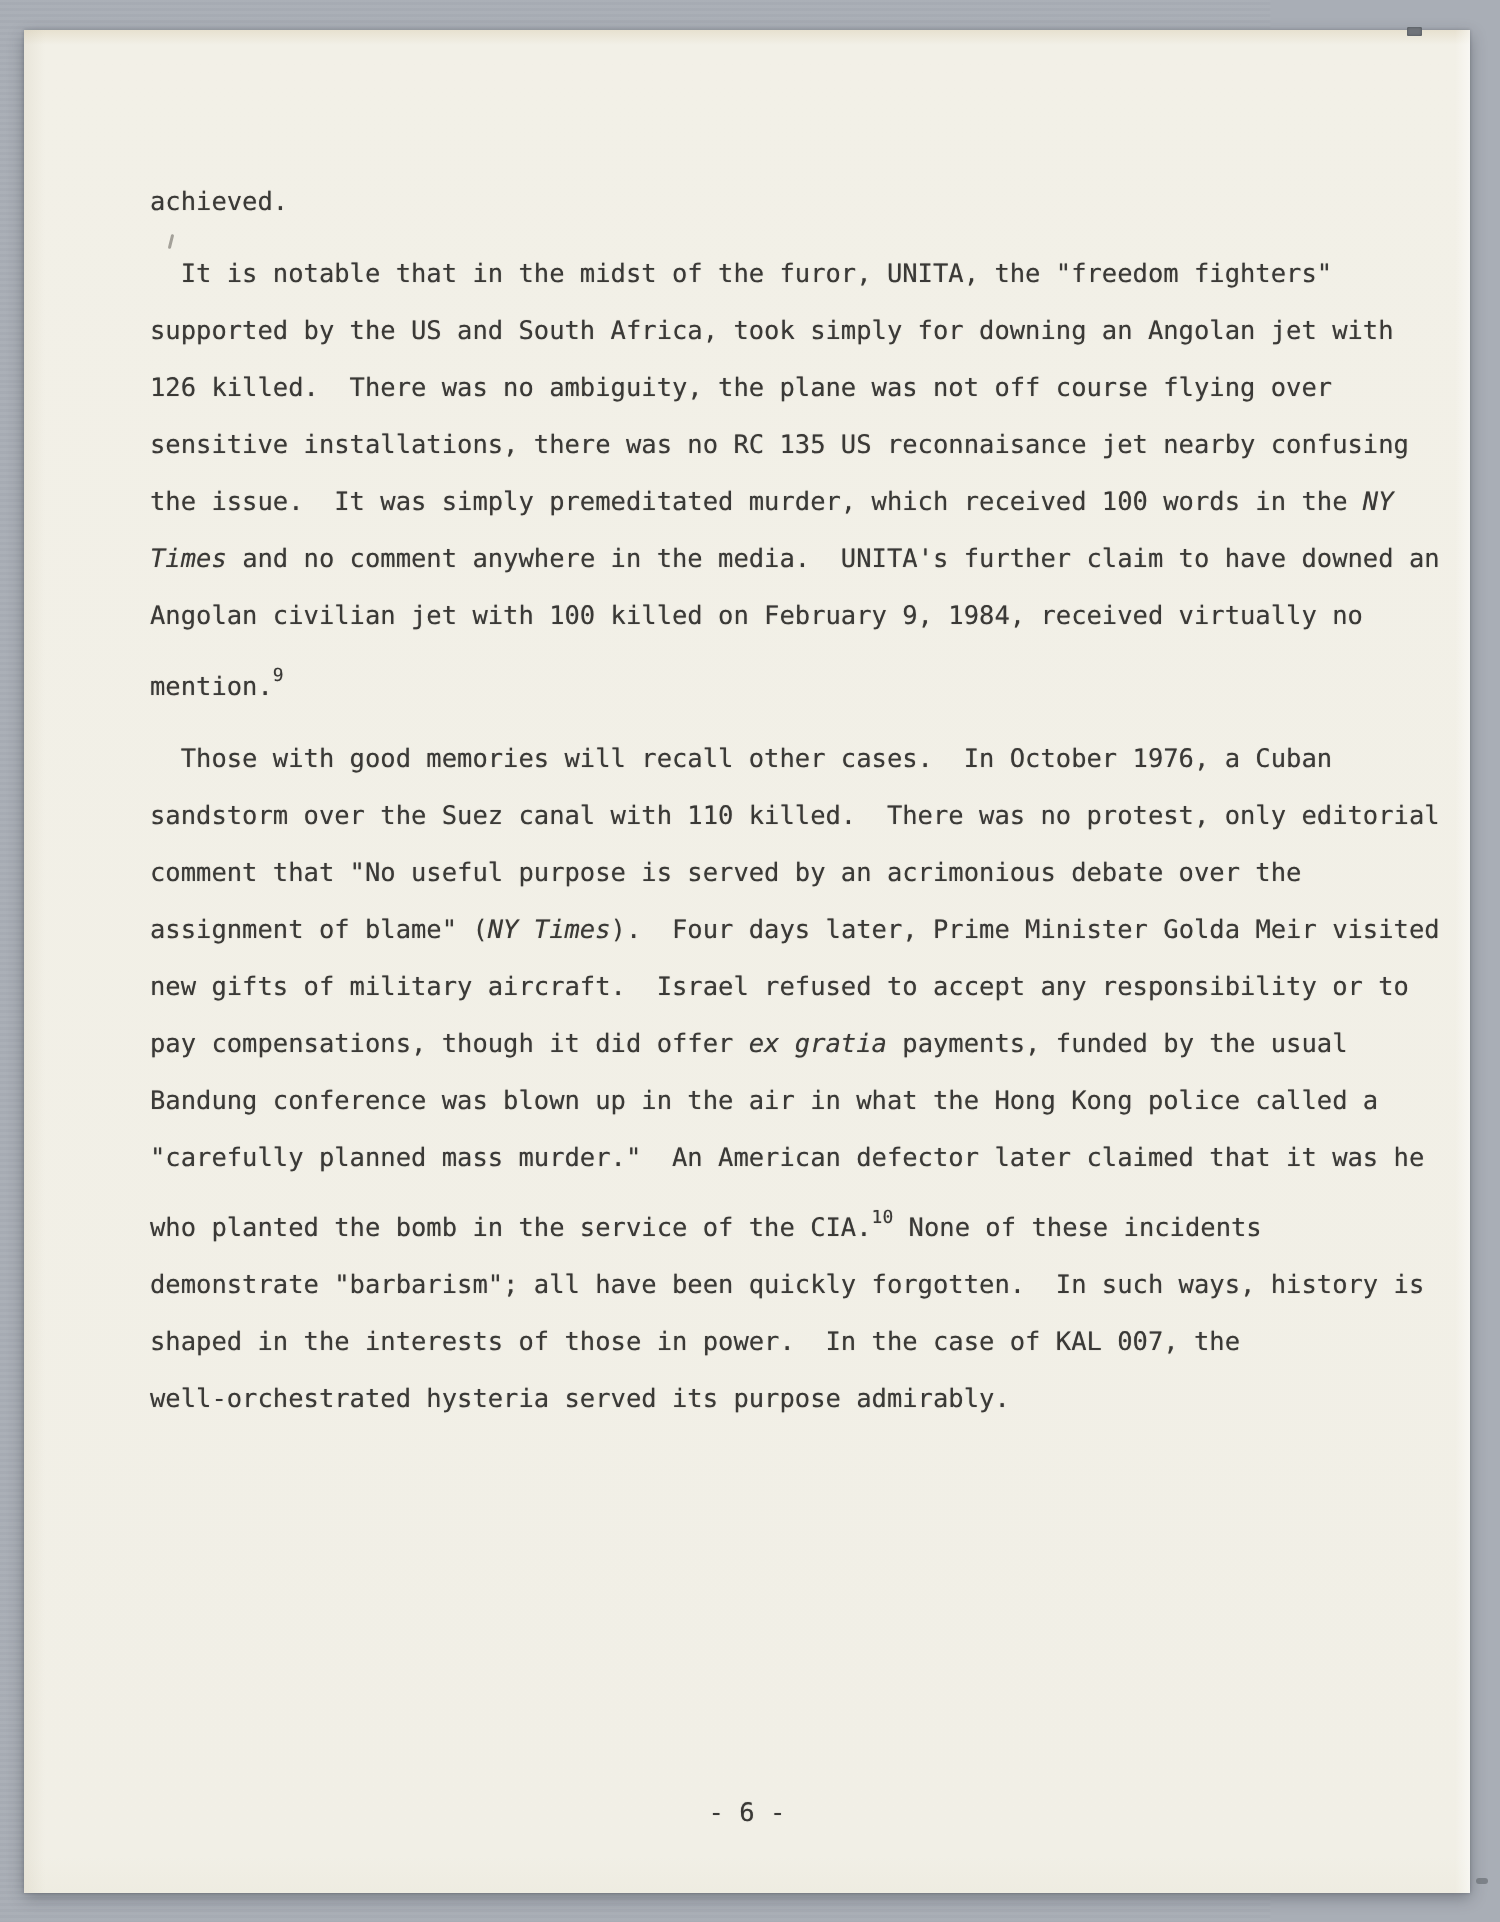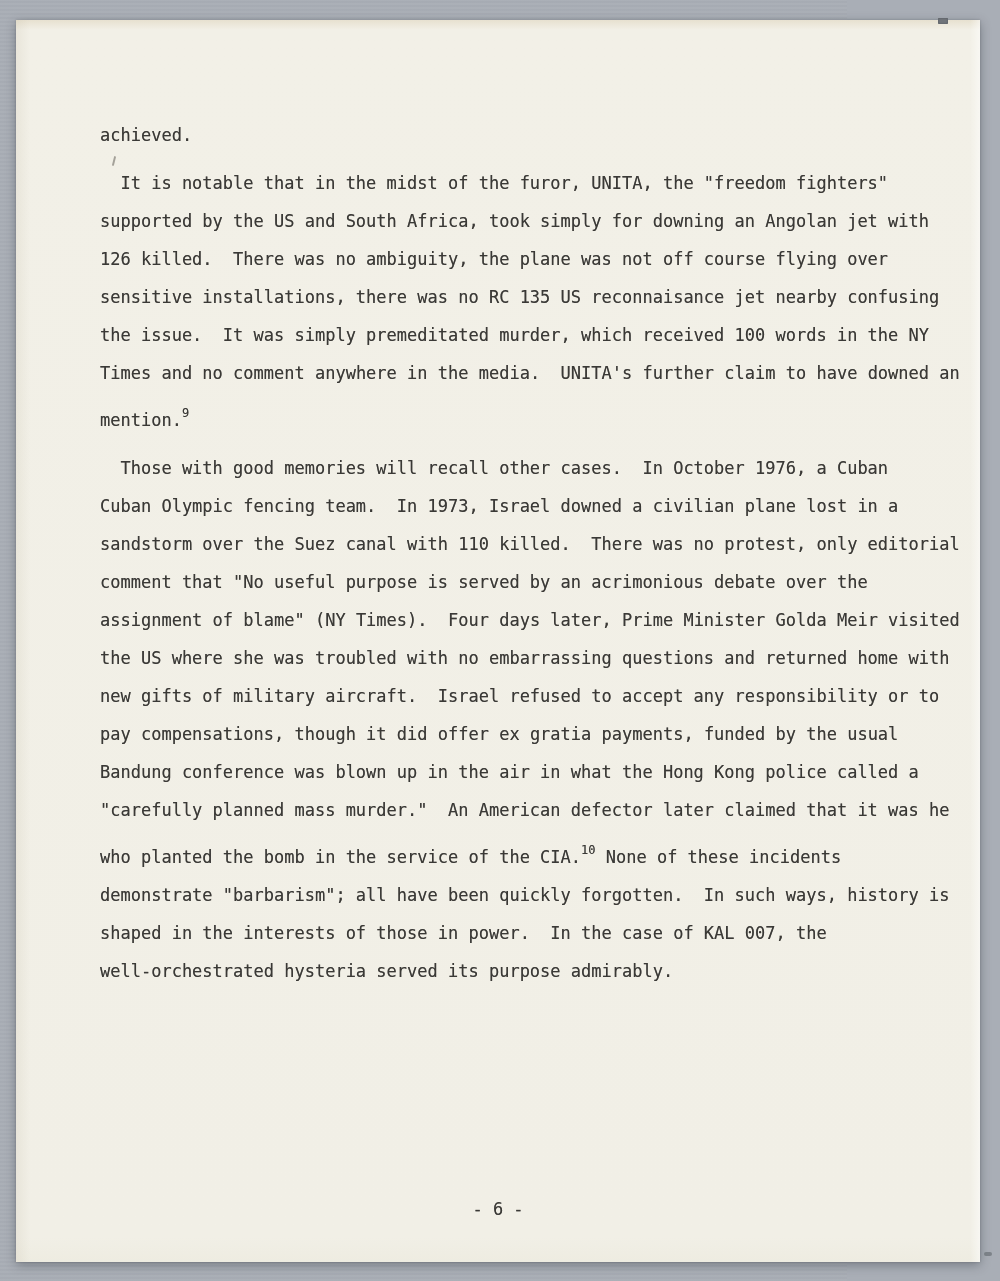--- a/index.html
+++ b/index.html
@@ -40,21 +40,21 @@
     line-height: 38px;
     color: #3a3936;
     text-shadow: 0 0 0.6px rgba(58,57,54,0.55);
   }
   .paragraph + .paragraph { margin-top: 10px; }
   .line {
     white-space: pre;
     height: 38px;
   }
   .line.gap { margin-top: 9px; }
-  .it { }
+  .it { font-style: italic; }
   .sup {
     font-size: 12px;
     position: relative;
     top: -9px;
   }
   .footer {
     position: absolute;
     left: 0;
     top: 1170px;
     width: 964px;
@@ -97,29 +97,28 @@
         <div class="paragraph">
           <div class="line"><span>achieved.</span></div>
         </div>
         <div class="paragraph">
           <div class="line"><span>  It is notable that in the midst of the furor, UNITA, the "freedom fighters"</span></div>
           <div class="line"><span>supported by the US and South Africa, took simply for downing an Angolan jet with</span></div>
           <div class="line"><span>126 killed.  There was no ambiguity, the plane was not off course flying over</span></div>
           <div class="line"><span>sensitive installations, there was no RC 135 US reconnaisance jet nearby confusing</span></div>
           <div class="line"><span>the issue.  It was simply premeditated murder, which received 100 words in the </span><span class="it">NY</span></div>
           <div class="line"><span class="it">Times</span><span> and no comment anywhere in the media.  UNITA's further claim to have downed an</span></div>
+          <div class="line"><span>Angolan civilian jet with 100 killed on February 9, 1984, received virtually no</span></div>
           <div class="line gap"><span>mention.</span><span class="sup">9</span></div>
         </div>
         <div class="paragraph">
           <div class="line"><span>  Those with good memories will recall other cases.  In October 1976, a Cuban</span></div>
-          <div class="line"><span>Cuban Olympic fencing team.  In 1973, Israel downed a civilian plane lost in a</span></div>
           <div class="line"><span>sandstorm over the Suez canal with 110 killed.  There was no protest, only editorial</span></div>
           <div class="line"><span>comment that "No useful purpose is served by an acrimonious debate over the</span></div>
           <div class="line"><span>assignment of blame" (</span><span class="it">NY Times</span><span>).  Four days later, Prime Minister Golda Meir visited</span></div>
-          <div class="line"><span>the US where she was troubled with no embarrassing questions and returned home with</span></div>
           <div class="line"><span>new gifts of military aircraft.  Israel refused to accept any responsibility or to</span></div>
           <div class="line"><span>pay compensations, though it did offer </span><span class="it">ex gratia</span><span> payments, funded by the usual</span></div>
           <div class="line"><span>Bandung conference was blown up in the air in what the Hong Kong police called a</span></div>
           <div class="line"><span>"carefully planned mass murder."  An American defector later claimed that it was he</span></div>
           <div class="line gap"><span>who planted the bomb in the service of the CIA.</span><span class="sup">10</span><span> None of these incidents</span></div>
           <div class="line"><span>demonstrate "barbarism"; all have been quickly forgotten.  In such ways, history is</span></div>
           <div class="line"><span>shaped in the interests of those in power.  In the case of KAL 007, the</span></div>
           <div class="line"><span>well-orchestrated hysteria served its purpose admirably.</span></div>
         </div>
       </div>

